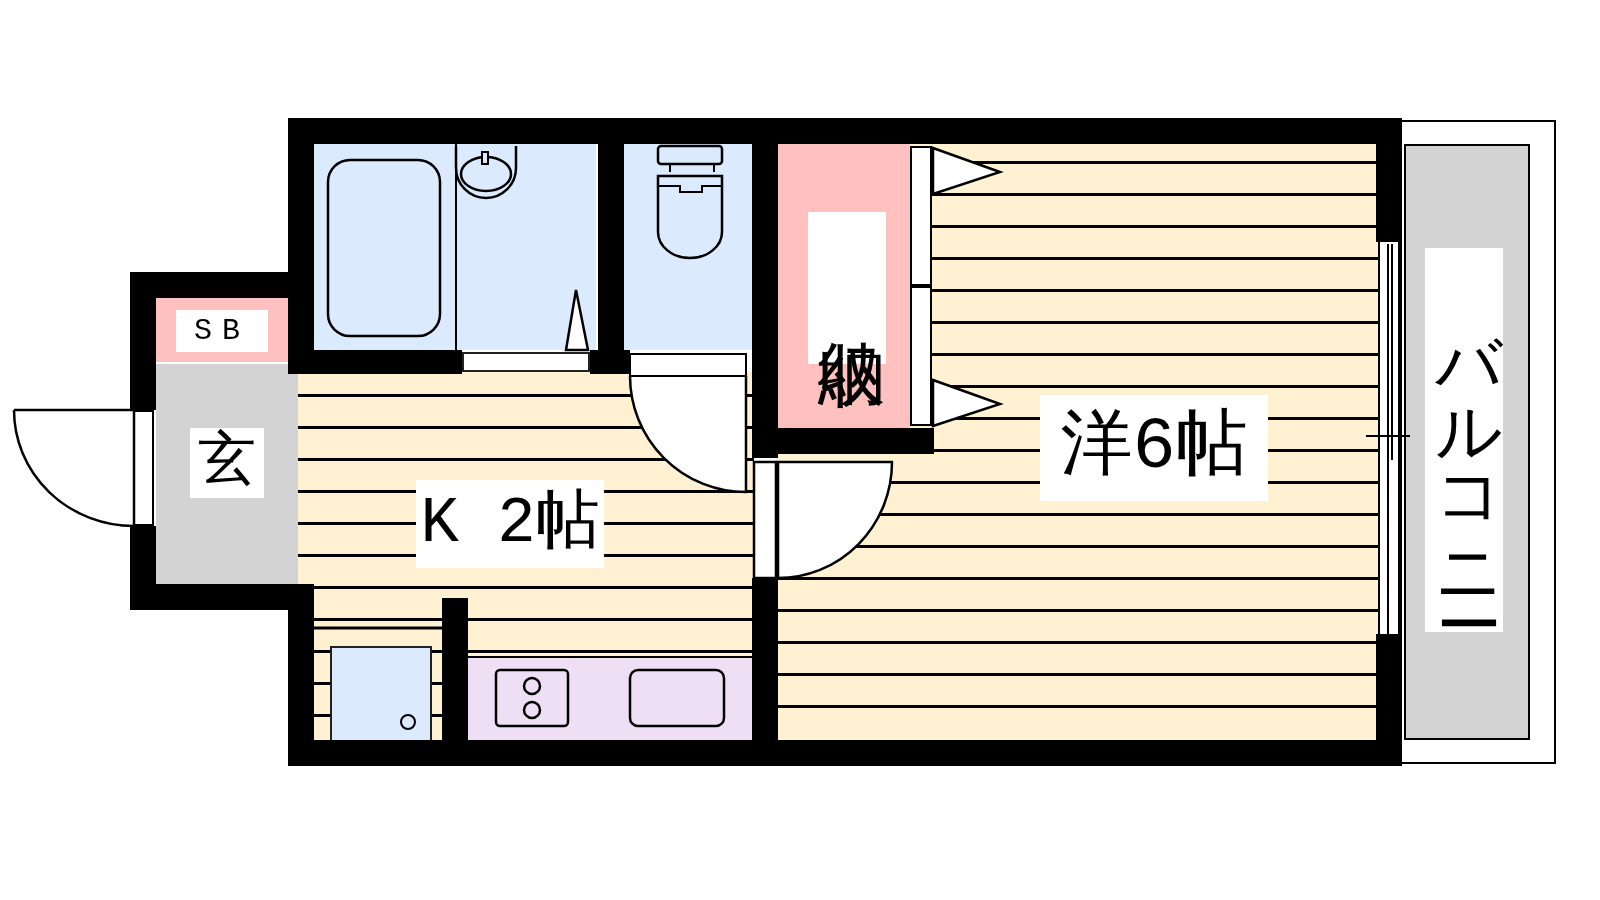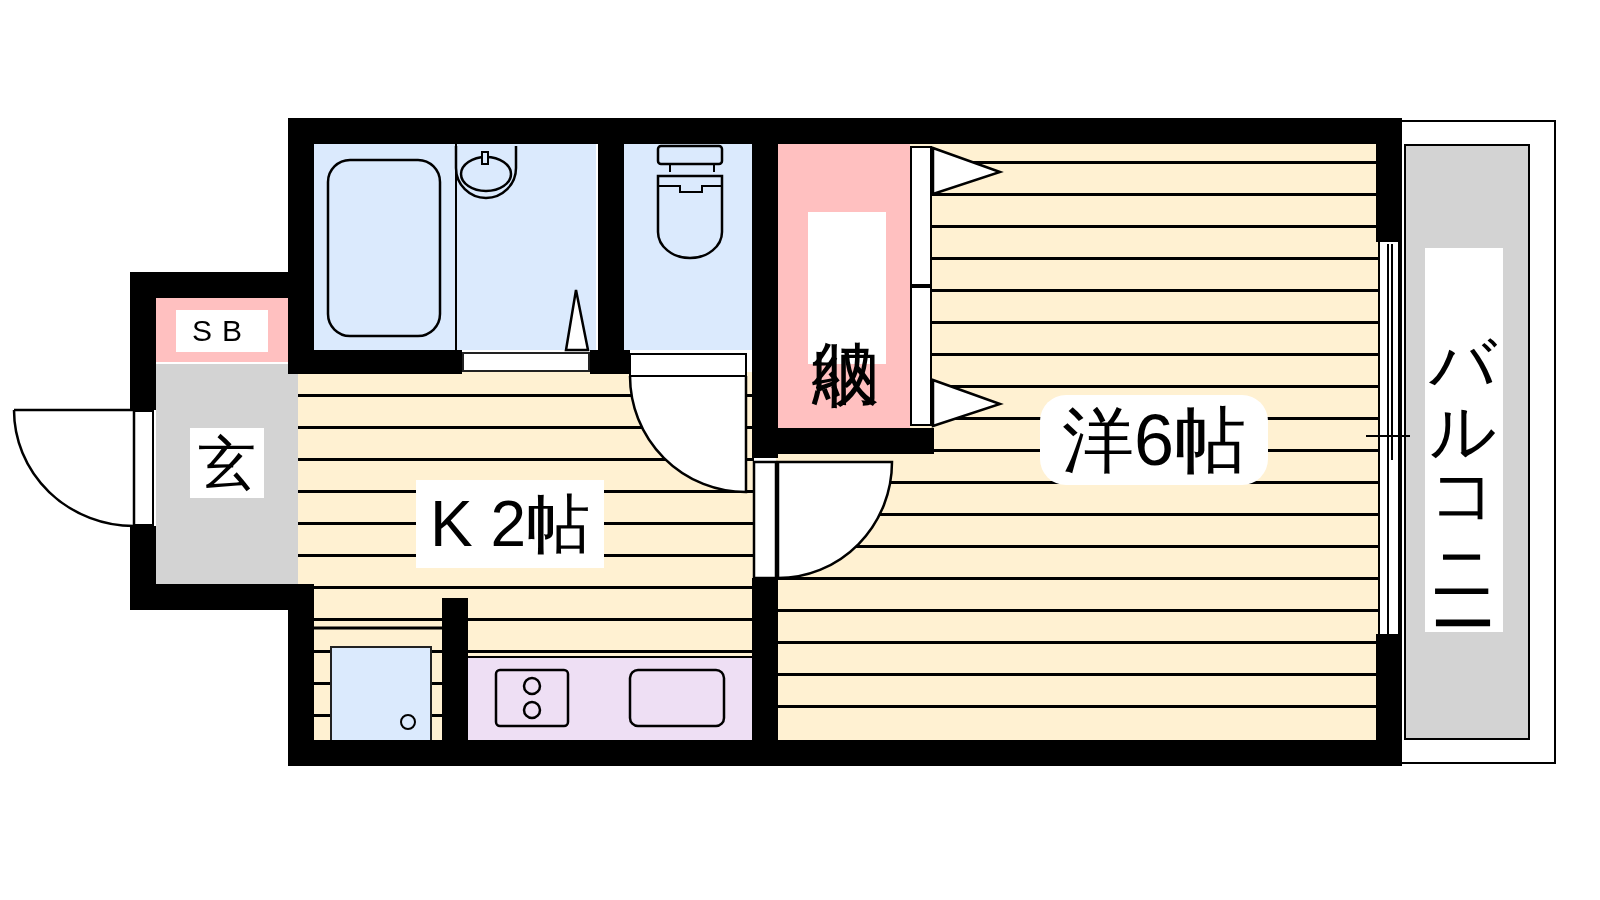--- a/index.html
+++ b/index.html
@@ -7,21 +7,21 @@
          font-family:"DejaVu Sans","Liberation Sans",sans-serif; }
   .abs { position:absolute; }
   .wall { position:absolute; background:#000; }
   .stripes { background-color:#fff1d2;
     background-image: repeating-linear-gradient(to bottom, transparent 0px, transparent 29px, #000 29px, #000 32px); }
   .wet { background:#dbeafd; }
   .pink { background:#ffc0c0; }
   .grey { background:#d3d3d3; }
   .lilac { background:#eedff4; }
   .label { position:absolute; background:#fff; color:#000; display:flex; align-items:center; justify-content:center;
-           font-family:Liberation Sans, sans-serif; line-height:1;text-align:center; }
+           font-family:Liberation Mono, monospace; line-height:1;text-align:center; }
   .vert { writing-mode: vertical-rl; text-orientation: upright; }
   svg { position:absolute; overflow:visible; }
 </style>
 </head>
 <body>
 
 <div class="abs stripes" style="left:776px;top:142px;width:604px;height:600px;background-position:0 -10px;"></div>
 <div class="abs stripes" style="left:298px;top:372px;width:456px;height:370px;background-position:0 -7px;"></div>
 <div class="abs wet" style="left:314px;top:142px;width:282px;height:208px;"></div>
 <div class="abs wet" style="left:624px;top:142px;width:130px;height:208px;"></div>
@@ -109,14 +109,14 @@
 
   <rect x="630" y="670" width="94" height="56" rx="8" fill="none" stroke="#000" stroke-width="2.5"></rect>
 
   <line x1="314" y1="628" x2="442" y2="628" stroke="#000" stroke-width="3"></line>
 </svg>
 
 <div class="label" style="left:176px;top:310px;width:92px;height:42px;font-size:30px;letter-spacing:10px;">SB</div>
 <div class="label" style="left:190px;top:428px;width:74px;height:70px;font-size:58px;">玄</div>
 <div class="label" style="left:416px;top:480px;width:188px;height:88px;font-size:64px;">K 2帖</div>
 <div class="label vert" style="left:808px;top:212px;width:78px;height:152px;font-size:68px;">収納</div>
-<div class="label" style="left:1040px;top:395px;width:228px;height:90px;font-size:72px;border-radius:26px;">洋6帖</div>
+<div class="label" style="left:1040px;top:395px;width:228px;height:106px;font-size:72px;">洋6帖</div>
 <div class="label vert" style="left:1425px;top:248px;width:78px;height:384px;font-size:66px;">バルコニー</div>
 
 </body></html>

